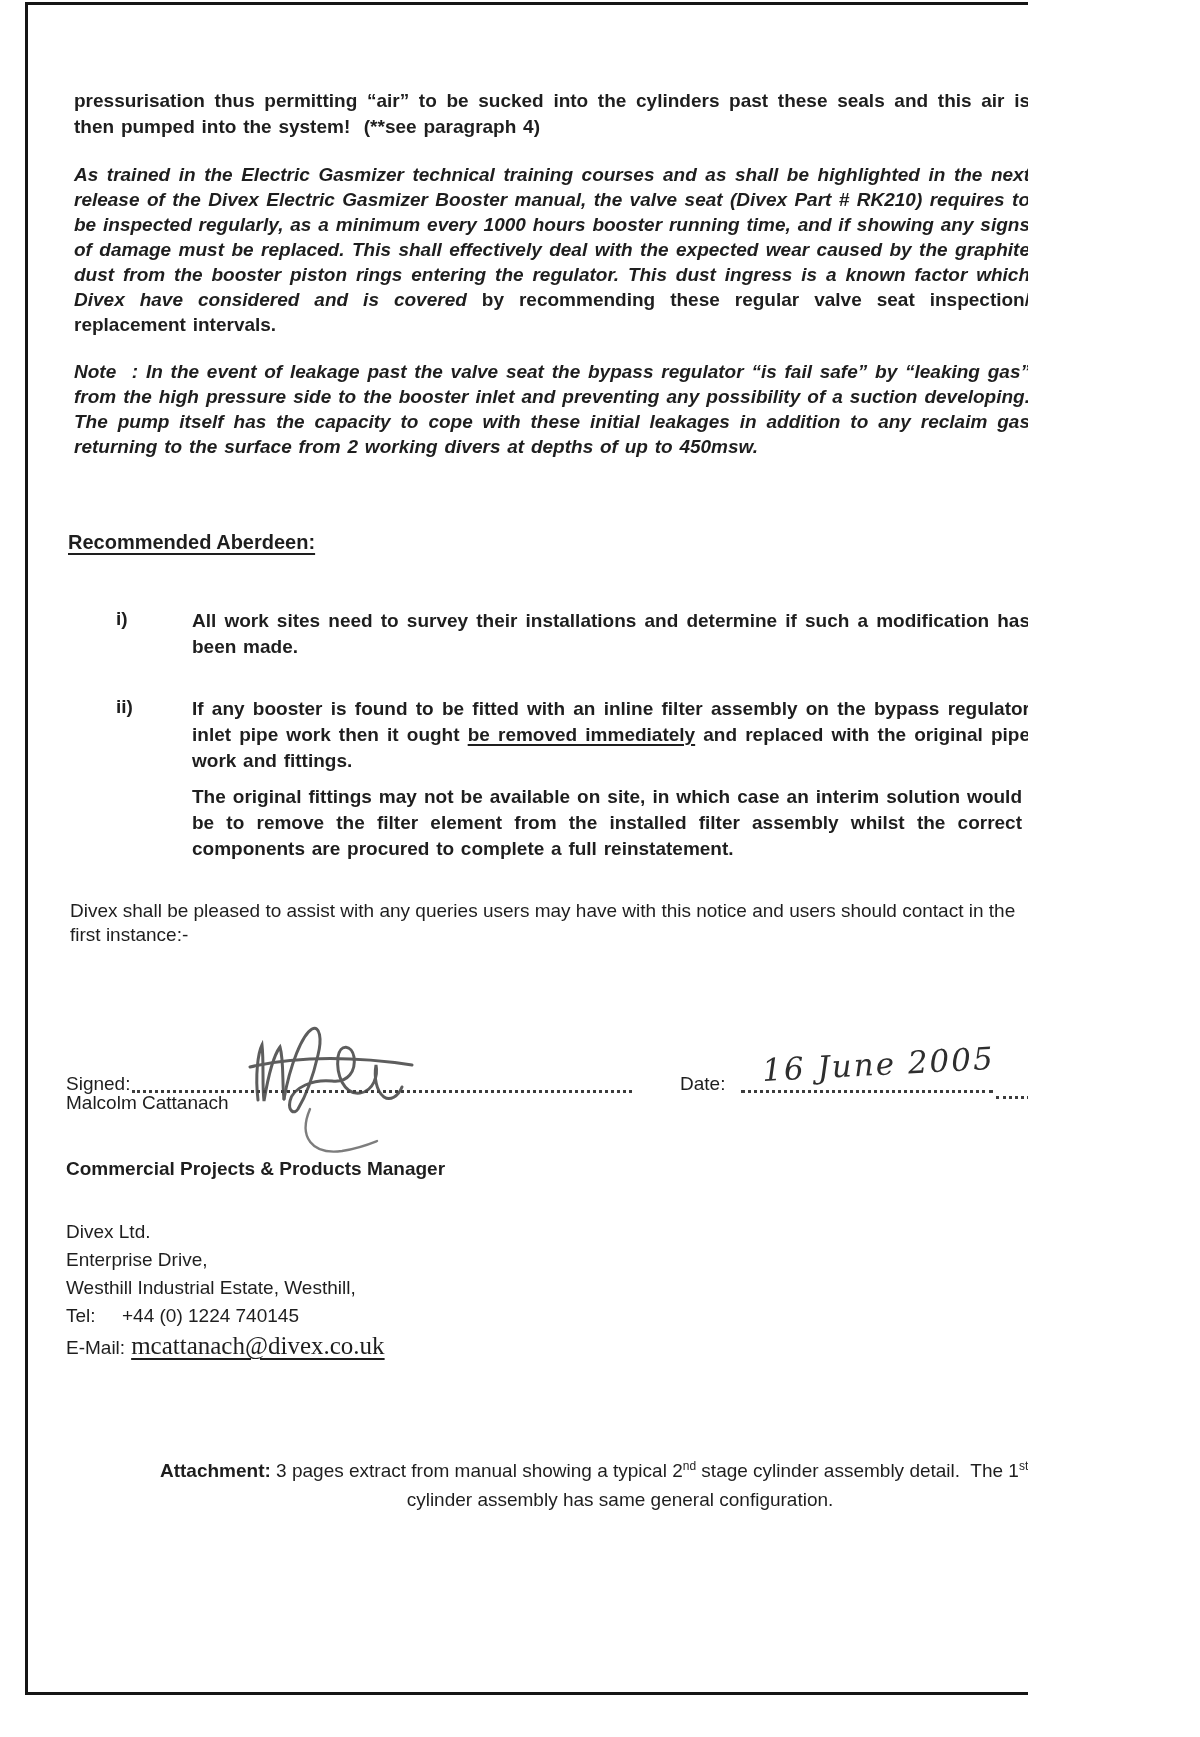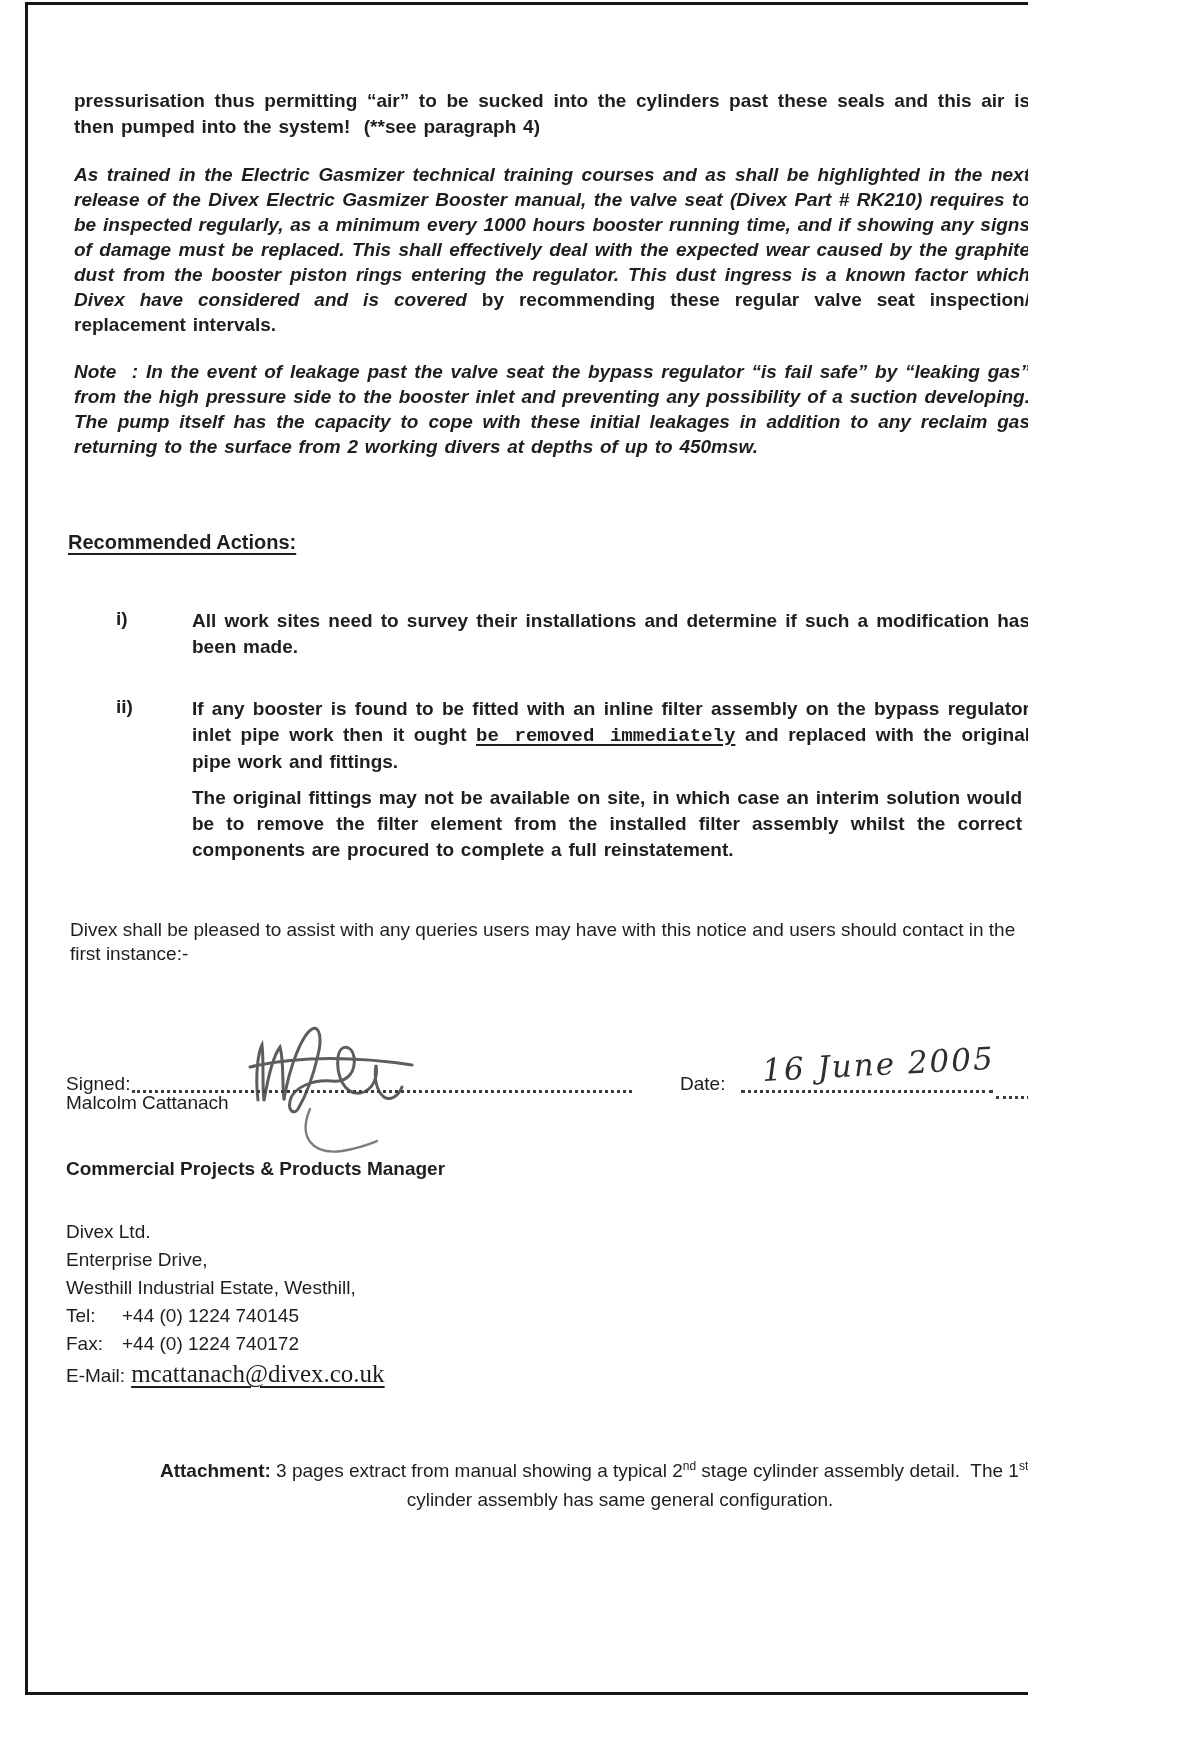--- a/index.html
+++ b/index.html
@@ -17,21 +17,21 @@
   .just { text-align:justify; }
   .body19 { font-size:19px; line-height:25px; }
   .body19b { font-size:19px; line-height:26px; }
   .para { word-spacing:1.5px; }
   .heading-underline {
     font-size:20px; font-weight:bold;
     text-decoration:underline; text-decoration-thickness:2px; text-underline-offset:4px;
   }
   .list-label { position:absolute; left:50px; top:0; font-weight:bold; font-size:19px; }
   .list-body { position:relative; padding-left:126px; }
-  .u2 { text-decoration:underline; text-decoration-thickness:2px; text-underline-offset:3px;font-family:Liberation Mono, monospace; }
+  .u2 { text-decoration:underline; text-decoration-thickness:2px; text-underline-offset:3px; }
   .dotted {
     position:absolute; border-bottom:3px dotted #3c3c3c; height:30px;
   }
   .addr-line { font-size:19px; line-height:28px; }
   .lbl-inline { display:inline-block; width:56px; }
   .email-val {
     font-family:"Liberation Serif", serif; font-size:25px;
     text-decoration:underline; text-decoration-thickness:1.5px; text-underline-offset:4px;
     padding-left:6px;
   }
@@ -51,34 +51,34 @@
 <div class="page">
 
   <div class="frame"></div>
 
   <p class="abs b just para body19b" style="left:74px; top:88px; width:956px;">pressurisation thus permitting “air” to be sucked into the cylinders past these seals and this air is then pumped into the system!&nbsp; (**see paragraph 4)</p>
 
   <p class="abs just para body19" style="left:74px; top:162px; width:956px;"><span class="bi">As trained in the Electric Gasmizer technical training courses and as shall be highlighted in the next release of the Divex Electric Gasmizer Booster manual, the valve seat (Divex Part # RK210) requires to be inspected regularly, as a minimum every 1000 hours booster running time, and if showing any signs of damage must be replaced. This shall effectively deal with the expected wear caused by the graphite dust from the booster piston rings entering the regulator. This dust ingress is a known factor which Divex have considered and is covered </span><span class="b">by recommending these regular valve seat inspection/ replacement intervals.</span></p>
 
   <p class="abs bi just para body19" style="left:74px; top:359px; width:956px;">Note&nbsp; : In the event of leakage past the valve seat the bypass regulator “is fail safe” by “leaking gas” from the high pressure side to the booster inlet and preventing any possibility of a suction developing. The pump itself has the capacity to cope with these initial leakages in addition to any reclaim gas returning to the surface from 2 working divers at depths of up to 450msw.</p>
 
-  <h2 class="abs heading-underline" style="left:68px; top:531px;">Recommended Actions:</h2>
+  <h2 class="abs heading-underline" style="left:68px; top:531px;">Recommended Aberdeen:</h2>
 
   <div class="abs" style="left:66px; top:608px; width:964px;">
     <span class="list-label">i)</span>
     <p class="list-body b just para body19b" style="margin:0;">All work sites need to survey their installations and determine if such a modification has been made.</p>
   </div>
 
   <div class="abs" style="left:66px; top:696px; width:964px;">
     <span class="list-label">ii)</span>
     <p class="list-body b just para body19b" style="margin:0;"><span>If any booster is found to be fitted with an inline filter assembly on the bypass regulator inlet pipe work then it ought </span><span class="u2">be removed immediately</span><span> and replaced with the original pipe work and fittings.</span></p>
     <p class="list-body b just para body19b" style="margin:10px 8px 0 0;">The original fittings may not be available on site, in which case an interim solution would be to remove the filter element from the installed filter assembly whilst the correct components are procured to complete a full reinstatement.</p>
   </div>
 
-  <p class="abs body19b" style="left:70px; top:899px; width:966px; line-height:24px;margin-top:19px;">Divex shall be pleased to assist with any queries users may have with this notice and users should contact in the first instance:-</p>
+  <p class="abs body19b" style="left:70px; top:899px; width:966px; line-height:24px;">Divex shall be pleased to assist with any queries users may have with this notice and users should contact in the first instance:-</p>
 
   <span class="abs body19" style="left:66px; top:1071px;">Signed:</span>
   <div class="dotted" style="left:132px; top:1060px; width:500px;"></div>
 
   <span class="abs body19" style="left:680px; top:1071px;">Date:</span>
   <div class="dotted" style="left:741px; top:1060px; width:252px;"></div>
   <div class="dotted" style="left:996px; top:1066px; width:46px;"></div>
 
   <span class="handwriting" style="left:762px; top:1046px;">16 June 2005</span>
 
@@ -92,19 +92,18 @@
   </svg>
 
   <p class="abs body19" style="left:66px; top:1090px;">Malcolm Cattanach</p>
   <p class="abs b body19" style="left:66px; top:1156px;">Commercial Projects &amp; Products Manager</p>
 
   <div class="abs" style="left:66px; top:1218px;">
     <div class="addr-line">Divex Ltd.</div>
     <div class="addr-line">Enterprise Drive,</div>
     <div class="addr-line">Westhill Industrial Estate, Westhill,</div>
     <div class="addr-line"><span class="lbl-inline">Tel:</span><span>+44 (0) 1224 740145</span></div>
-    <div class="addr-line"><span class="lbl-inline">Fax:</span><span>+44 (0) 1224 740172</span></div>
     <div class="addr-line" style="margin-top:2px;"><span>E-Mail:</span><span class="email-val">mcattanach@divex.co.uk</span></div>
   </div>
 
   <p class="abs body19b att-wrap" style="left:65px; top:1456px; width:980px; line-height:29px;"><span class="b">Attachment:</span><span>&nbsp;3 pages extract from manual showing a typical 2</span><sup class="small">nd</sup><span> stage cylinder assembly detail.&nbsp; The 1</span><sup class="small">st</sup><span> stage</span><span class="att-line2">cylinder assembly has same general configuration.</span></p>
 
 </div>
 
 </body></html>

